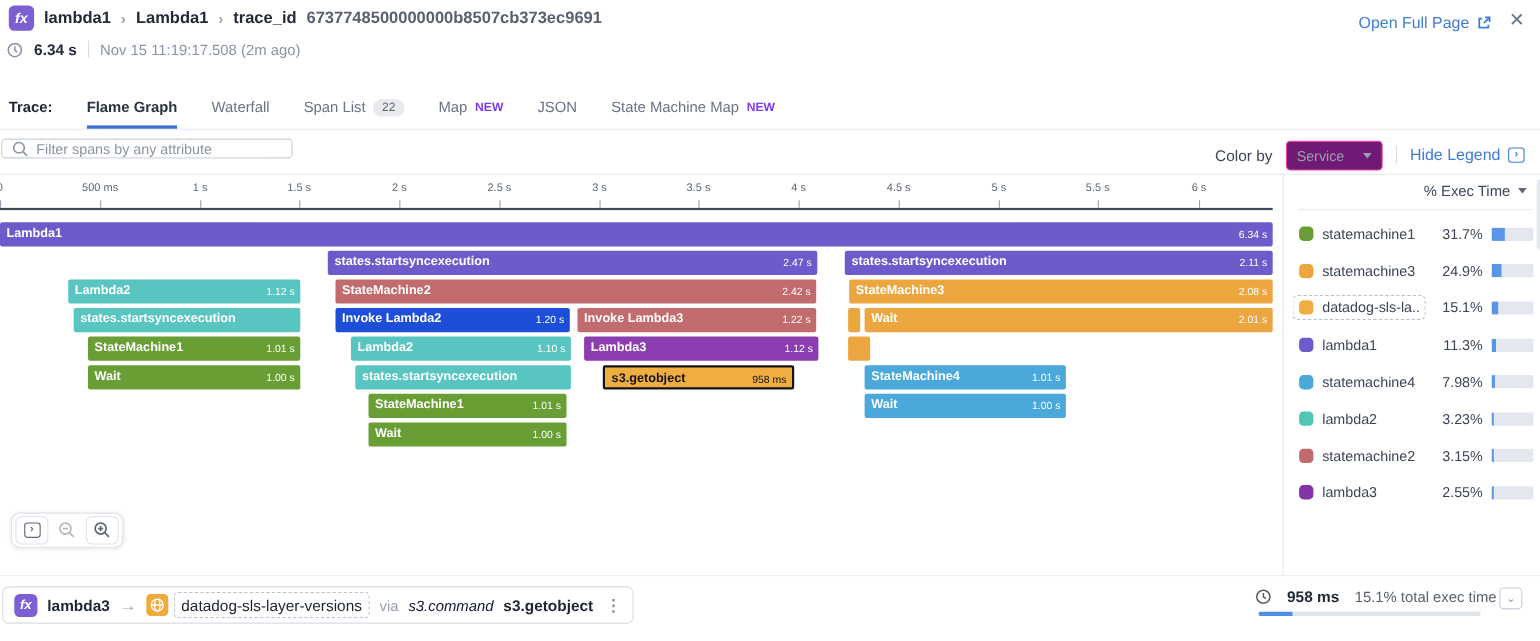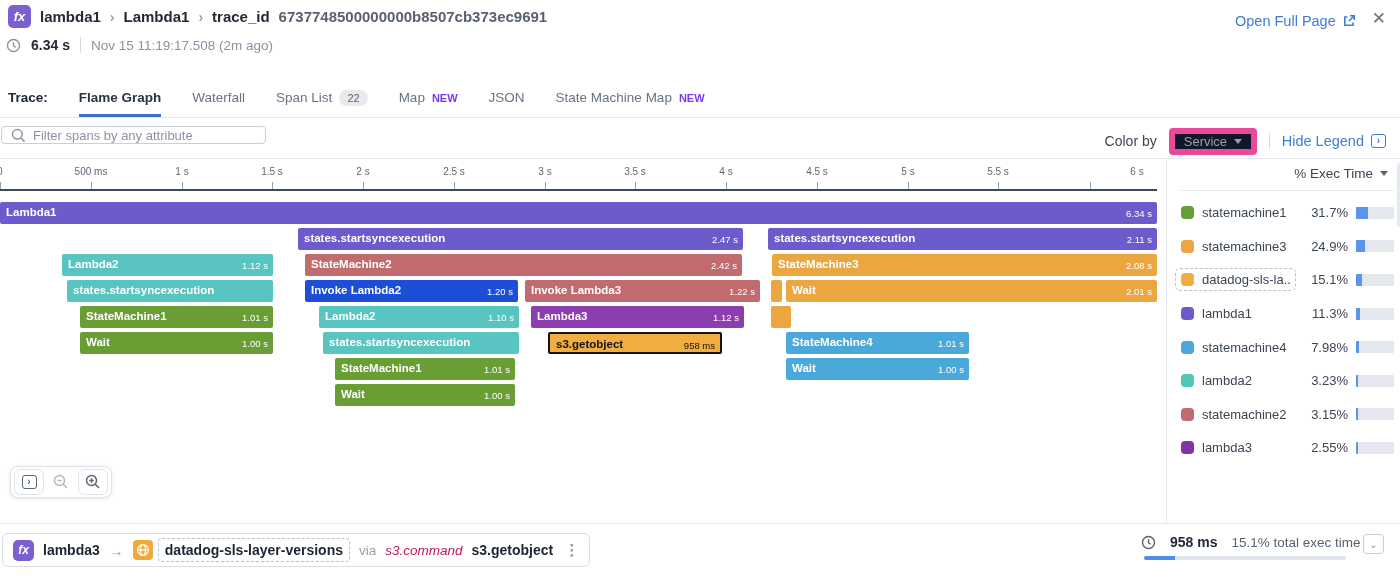--- a/index.html
+++ b/index.html
@@ -32,21 +32,21 @@
   .tab-badge { background: #e8eaee; color: #5d6570; font-size: 11px; padding: 2px 8px; border-radius: 10px; }
   .tab-new { color: #7c3aed; font-size: 11px; font-weight: bold; }
 
   
   .filter-box { position: absolute; top: 126px; left: 1px; width: 265px; height: 18px;
                 border: 1px solid #c9d0da; border-radius: 4px; display: flex; align-items: center; gap: 7px; padding: 0 9px; background: #fff; }
   .filter-box input { border: none; outline: none; font-size: 13px; color: #4a5360; width: 210px; font-family: "Liberation Sans", sans-serif; }
   .filter-box input::placeholder { color: #8b94a3; }
   .colorby { position: absolute; top: 126px; right: 14px; display: flex; align-items: center; gap: 12px; height: 30px; }
   .colorby-label { font-size: 14px; color: #3c4554; }
-  .svc-select { width: 88px; height: 27px; background: #0f172a; border: 6px solid #ec4899; border-radius: 4px;
+  .svc-select { width: 88px; height: 27px; background: #701a75; border: 1px solid #ec4899; border-radius: 4px;
                 display: flex; align-items: center; justify-content: space-between; padding: 0 9px; cursor: pointer; }
   .svc-select span { font-size: 13px; color: #98a0ad; }
   .caret-down { width: 0; height: 0; border-left: 4px solid transparent; border-right: 4px solid transparent; border-top: 5px solid #98a0ad; }
   .hide-legend { color: #3e7cd6; font-size: 14.5px; display: flex; align-items: center; gap: 7px; cursor: pointer; }
   .panel-icon { width: 15px; height: 14px; border: 1.5px solid currentColor; border-radius: 3px;
                 display: flex; align-items: center; justify-content: center; font-size: 10px; font-weight: bold; line-height: 1; }
 
   
   .main { position: absolute; top: 158px; left: 0; width: 100%; height: 366px; border-top: 1px solid #e4e8ee; border-bottom: 1px solid #e4e8ee; }
   .flame { position: absolute; left: 0; top: 0; width: 1157px; height: 100%; }
@@ -84,23 +84,23 @@
   .legend-scroll { position: absolute; right: -8px; top: 4px; width: 5px; height: 64px; background: #e6e9ee; border-radius: 3px; cursor: pointer; }
 
   
   .footer { position: absolute; top: 524px; left: 0; width: 100%; height: 59px; background: #fff; }
   .fcrumb { position: absolute; top: 9px; left: 2px; height: 34px; min-width: 565px;
             border: 1px solid #d9dee6; border-radius: 6px; display: flex; align-items: center; gap: 9px; padding: 0 10px; background: #fff; }
   .fx-logo.small { width: 21px; height: 21px; font-size: 12px; }
   .fsvc { font-size: 14px; font-weight: bold; color: #1d2531; }
   .farrow { color: #9aa2af; font-size: 15px; }
   .globe-box { width: 20px; height: 20px; border-radius: 4px; background: #f0a93b; display: flex; align-items: center; justify-content: center; }
-  .fpeer { font-size: 14px; font-weight: bold; color: #1d2531; border: 1px dashed #b9c1cc; border-radius: 4px; padding: 3px 6px; margin-left: -4px; }
+  .fpeer { font-size: 14px; font-weight: normal; color: #1d2531; border: 1px dashed #b9c1cc; border-radius: 4px; padding: 3px 6px; margin-left: -4px; }
   .fvia { font-size: 13.5px; color: #98a0ad; }
-  .fcmd { font-size: 13.5px; font-style: italic; color: #be185d; }
+  .fcmd { font-size: 13.5px; font-style: italic; color: #0f172a; }
   .fop { font-size: 14px; font-weight: bold; color: #1d2531; }
   .kebab { color: #8a93a1; font-size: 15px; font-weight: bold; letter-spacing: 0; cursor: pointer; margin-left: 2px; }
   .fright { position: absolute; top: 10px; left: 1141px; display: flex; align-items: center; gap: 14px; }
   .fdur { font-size: 14px; font-weight: bold; color: #232a35; }
   .fexec { font-size: 13.5px; color: #59616e; }
   .fprog { position: absolute; top: 32px; left: 1144px; width: 202px; height: 4px; background: #dfe3ea; border-radius: 2px; overflow: hidden; }
   .fprog > div { height: 100%; background: #4d8fe8; }
   .dock-icon { position: absolute; top: 10px; right: 16px; width: 21px; height: 20px; border: 1px solid #c6ccd6;
                border-radius: 4px; display: flex; align-items: center; justify-content: center; color: #8a93a1; font-size: 10px; cursor: pointer; }
   svg { display: block; }
@@ -224,21 +224,21 @@
         <div class="ruler-tick-label" style="left: 635px;">3.5 s</div>
         <div class="ruler-tick-mark" style="left: 635px;"></div>
         <div class="ruler-tick-label" style="left: 726px; text-align: right;">4 s</div>
         <div class="ruler-tick-mark" style="left: 726px;"></div>
         <div class="ruler-tick-label" style="left: 817px;">4.5 s</div>
         <div class="ruler-tick-mark" style="left: 817px;"></div>
         <div class="ruler-tick-label" style="left: 908px;">5 s</div>
         <div class="ruler-tick-mark" style="left: 908px;"></div>
         <div class="ruler-tick-label" style="left: 998px;">5.5 s</div>
         <div class="ruler-tick-mark" style="left: 998px;"></div>
-        <div class="ruler-tick-label" style="left: 1090px; margin-left: 47px;">6 s</div>
+        <div class="ruler-tick-label" style="left: 1090px;">6 s</div>
         <div class="ruler-tick-mark" style="left: 1090px;"></div>
         <div class="span" style="left: 0px; width: 1157px; top: 43px; background: rgb(107, 91, 203);">
           <span class="lbl">Lambda1</span>
           <span class="dur">6.34 s</span>
         </div>
         <div class="span" style="left: 298px; width: 445px; top: 69px; background: rgb(107, 91, 203);">
           <span class="lbl">states.startsyncexecution</span>
           <span class="dur">2.47 s</span>
         </div>
         <div class="span" style="left: 768px; width: 389px; top: 69px; background: rgb(107, 91, 203);">
@@ -257,21 +257,21 @@
           <span class="lbl">StateMachine3</span>
           <span class="dur">2.08 s</span>
         </div>
         <div class="span" style="left: 67px; width: 206px; top: 121px; background: rgb(88, 197, 192);">
           <span class="lbl">states.startsyncexecution</span>
         </div>
         <div class="span" style="left: 305px; width: 213px; top: 121px; background: #1d4ed8;">
           <span class="lbl">Invoke Lambda2</span>
           <span class="dur">1.20 s</span>
         </div>
-        <div class="span" style="left: 525px; width: 235px; top: 121px; background: rgb(194, 107, 110);">
+        <div class="span" style="left: 525px; width: 217px; top: 121px; background: rgb(194, 107, 110);">
           <span class="lbl">Invoke Lambda3</span>
           <span class="dur">1.22 s</span>
         </div>
         <div class="span" style="left: 771px; width: 11px; top: 121px; background: rgb(236, 166, 63);"></div>
         <div class="span" style="left: 786px; width: 371px; top: 121px; background: rgb(236, 166, 63);">
           <span class="lbl">Wait</span>
           <span class="dur">2.01 s</span>
         </div>
         <div class="span" style="left: 80px; width: 193px; top: 147px; background: rgb(105, 158, 53);">
           <span class="lbl">StateMachine1</span>

